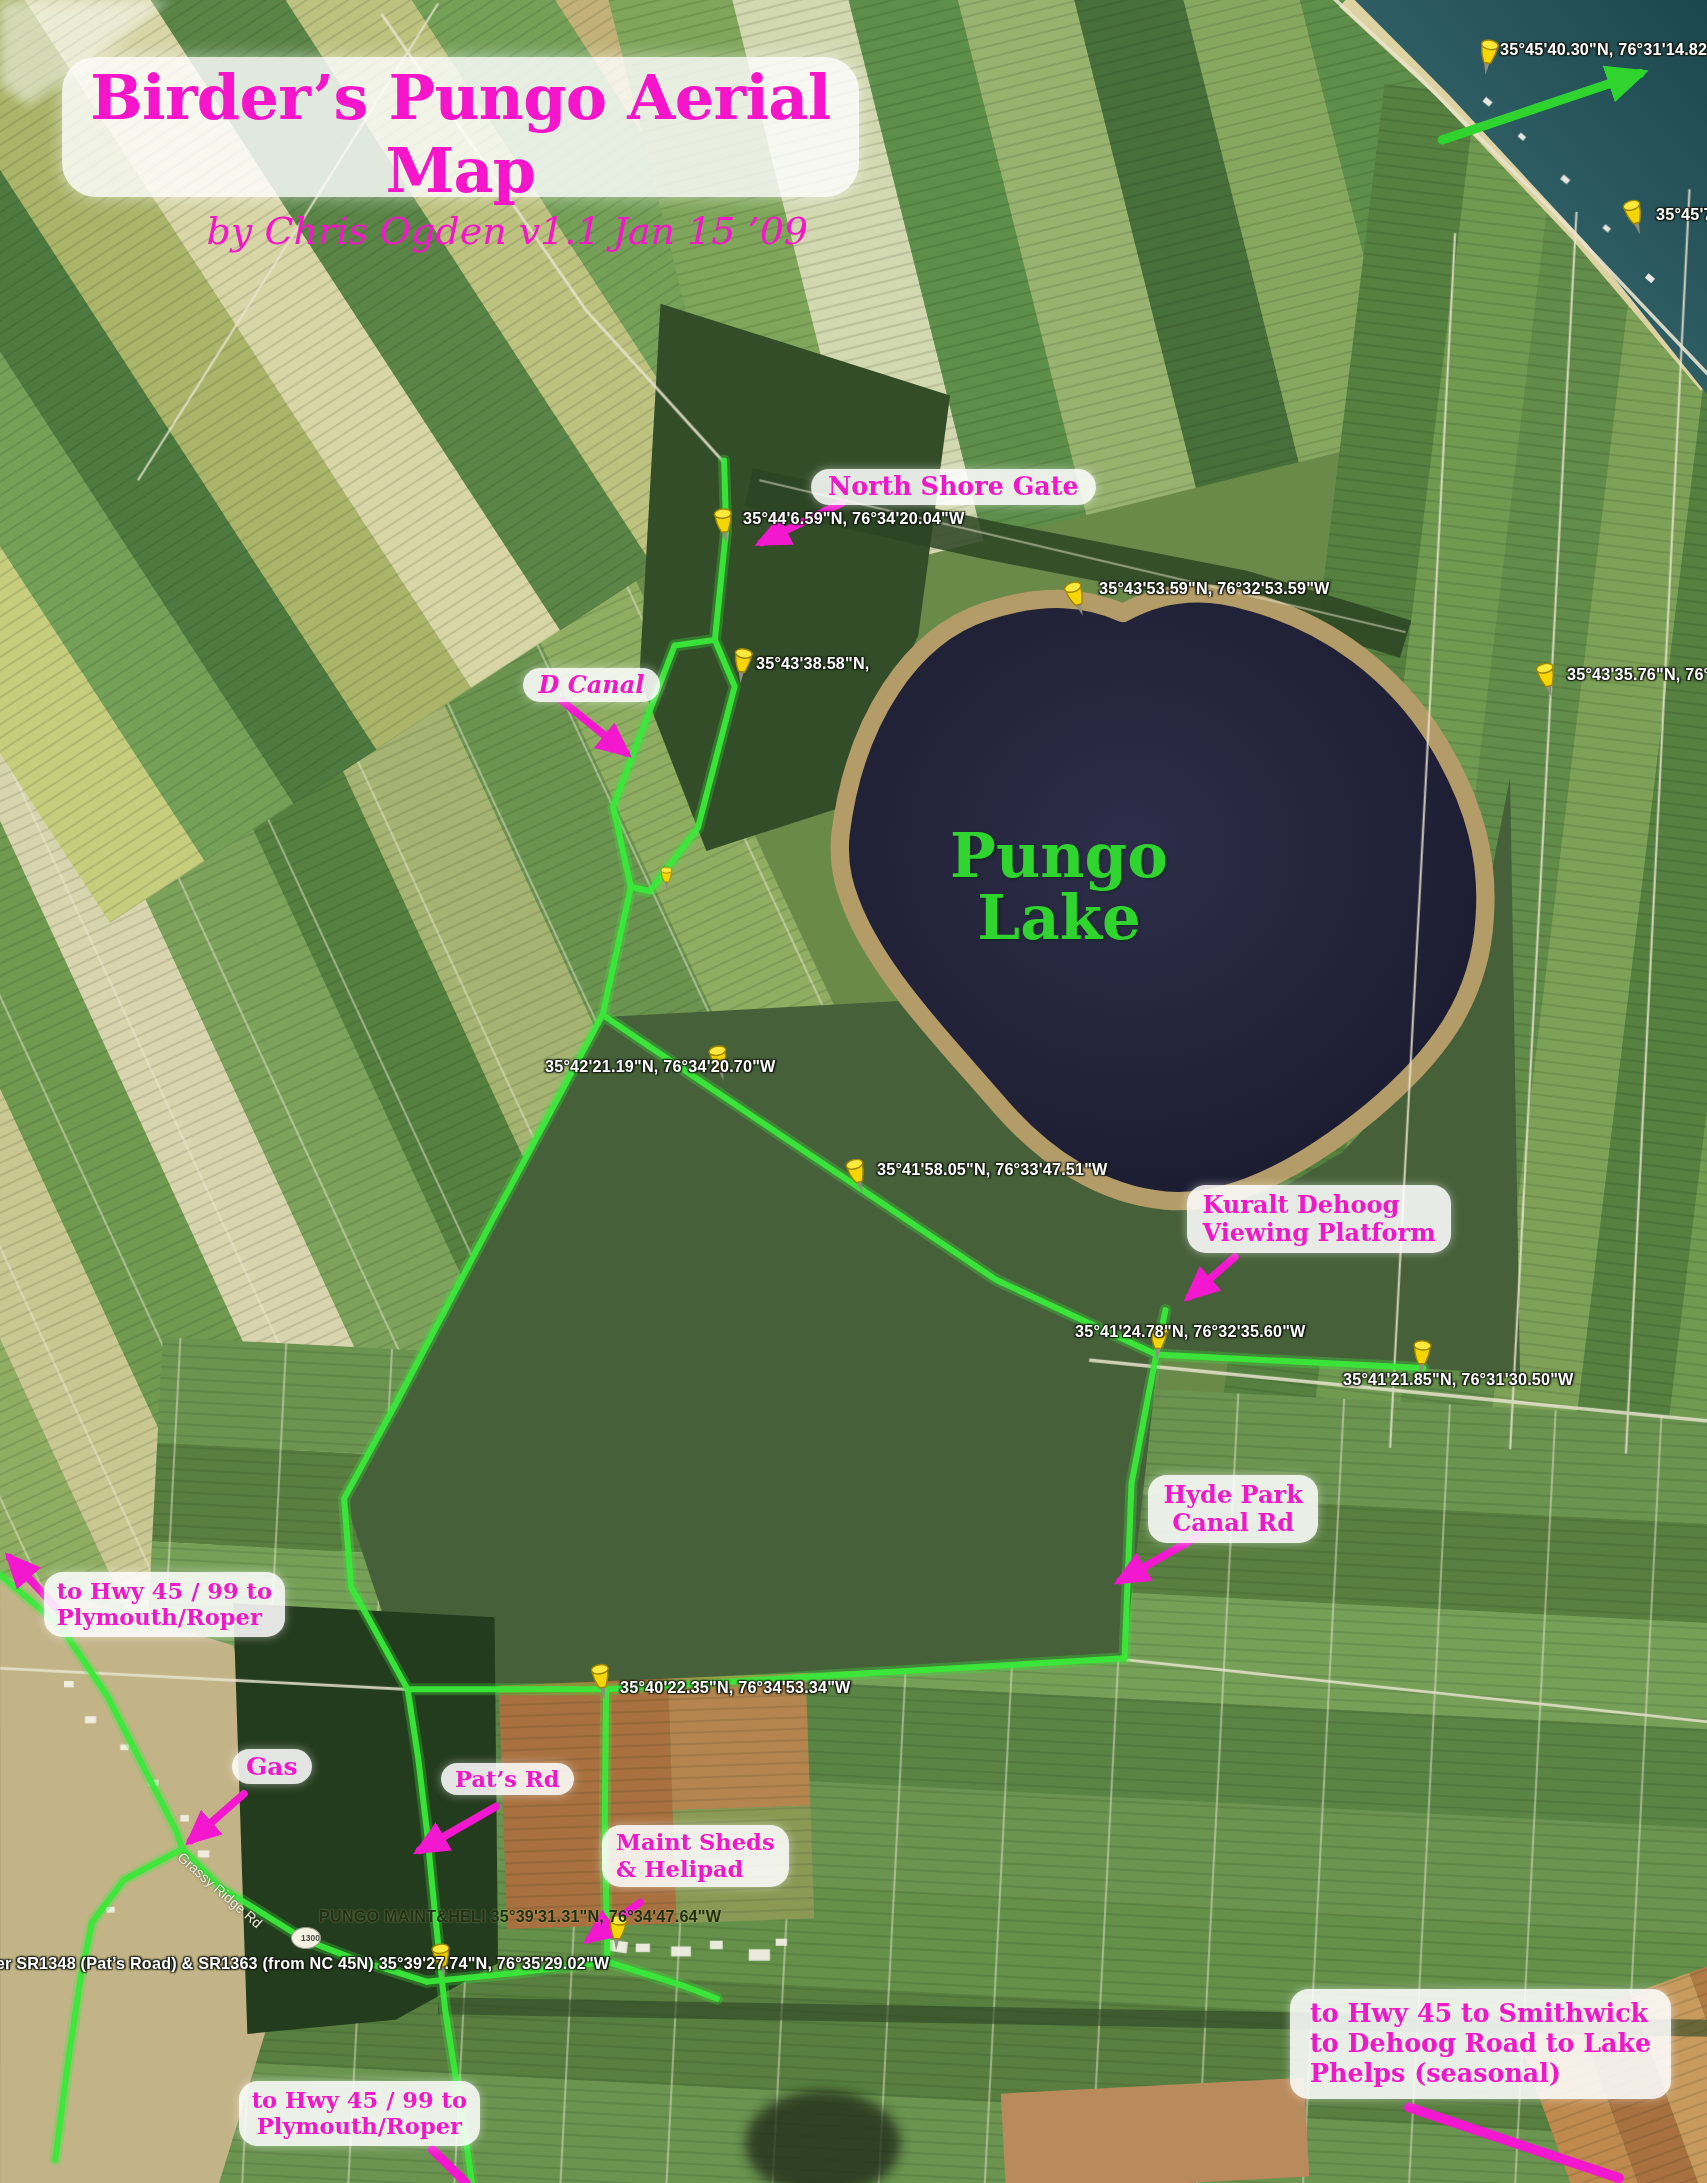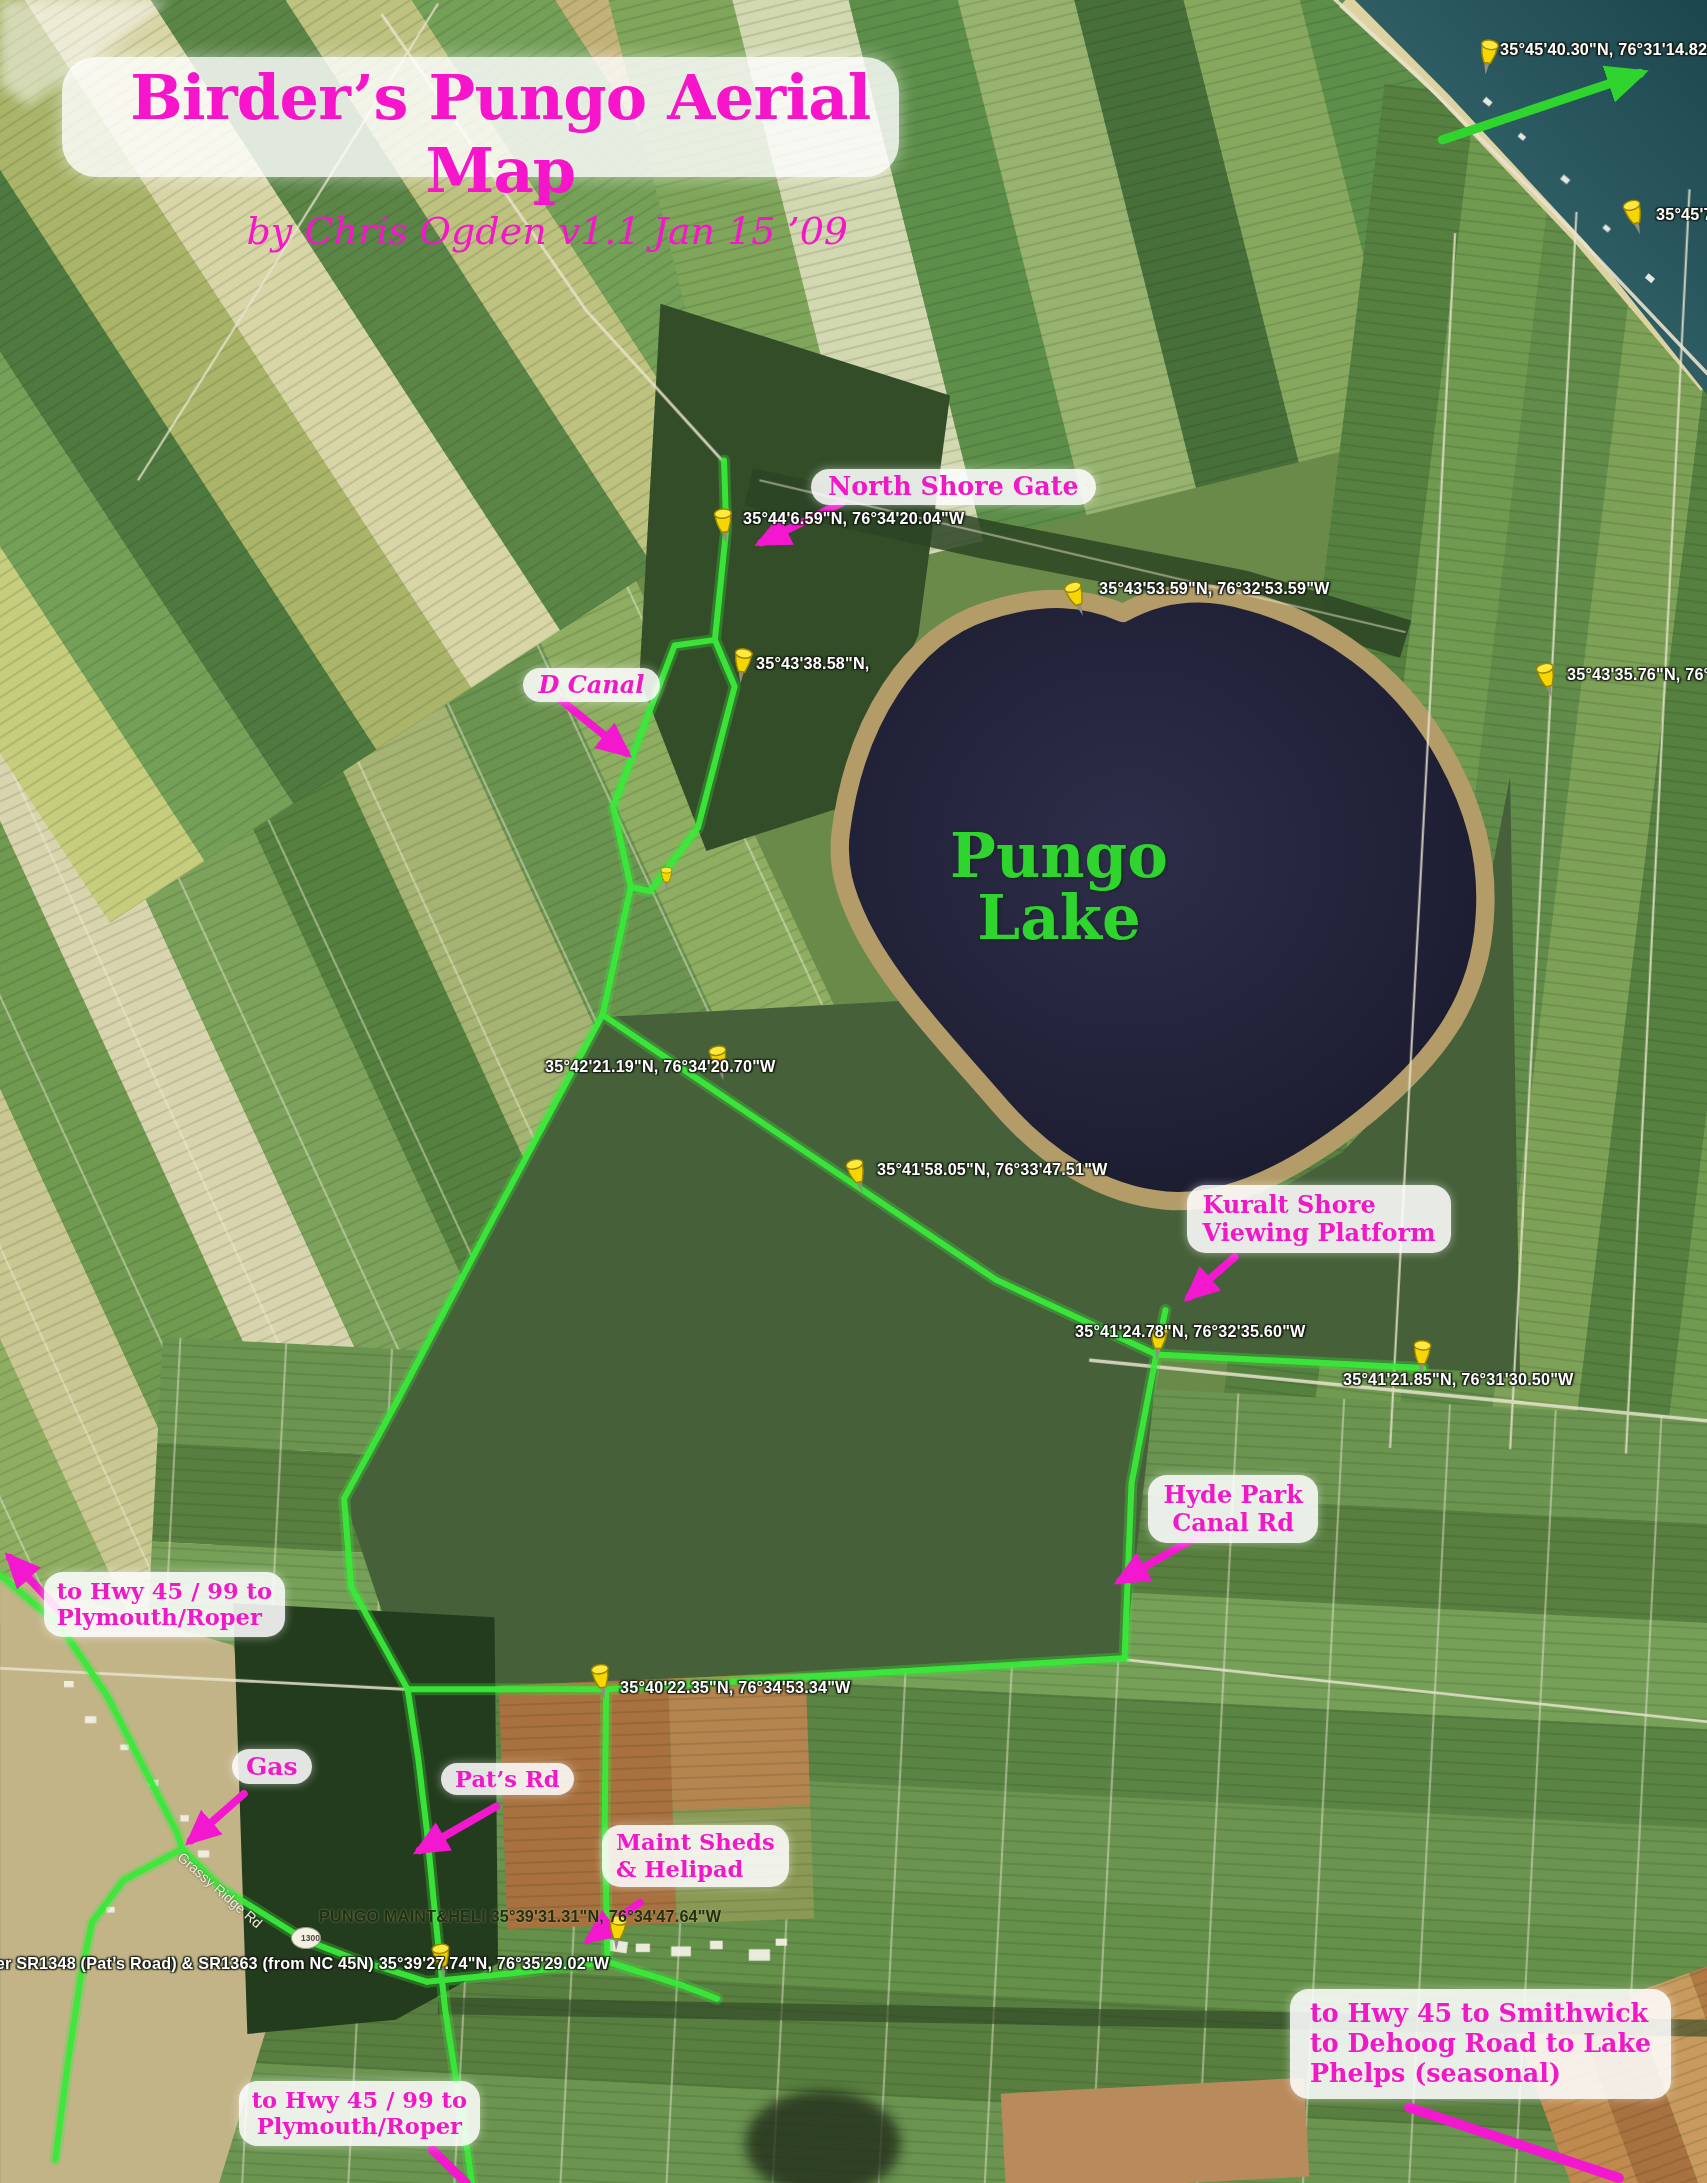--- a/index.html
+++ b/index.html
@@ -10,23 +10,23 @@
   .gps{position:absolute;font-family:"Liberation Sans",sans-serif;font-weight:bold;
        font-size:16.2px;color:#ffffff;white-space:nowrap;letter-spacing:0.2px;
        text-shadow:-1.4px -1.4px 1.4px rgba(20,25,15,.9), 1.4px -1.4px 1.4px rgba(20,25,15,.9),
                    -1.4px 1.4px 1.4px rgba(20,25,15,.9), 1.4px 1.4px 1.4px rgba(20,25,15,.9);}
   .gps-dark{color:#22300f;text-shadow:0 0 2.1px rgba(230,230,200,.5);}
   
   .callout{position:absolute;background:rgba(255,255,255,.87);border-radius:18.4px;
            color:#f018c8;font-weight:bold;text-align:center;line-height:1.18;
            box-shadow:0 0 10px rgba(255,255,255,.45);}
   .callout span{display:block;}
-  .title-box{position:absolute;left:62px;top:57px;width:797px;height:120px;
+  .title-box{position:absolute;left:62px;top:57px;width:797px;height:140px;
              background:rgba(255,255,255,.82);border-radius:34px;
-             box-shadow:0 0 17px rgba(255,255,255,.5);padding-left:40px;}
+             box-shadow:0 0 17px rgba(255,255,255,.5);}
   .title-box .heading{display:block;margin-top:4.2px;text-align:center;color:#f715cb;
              font-size:62px;font-weight:bold;letter-spacing:-0.7px;}
   .title-box .subtitle{display:block;text-align:right;padding-right:51px;color:#f715cb;
              font-size:38px;font-style:italic;margin-top:1.4px;}
   .lake-label{position:absolute;font-weight:bold;color:#2fd42f;white-space:nowrap;
               text-shadow:1.4px 1.4px 2.8px rgba(0,40,0,.55);}
   .road-name{position:absolute;font-family:"Liberation Sans",sans-serif;font-size:14px;
              color:#f2efe0;white-space:nowrap;transform-origin:0 0;
              text-shadow:0 0 2.1px rgba(30,40,20,.9);}
   .badge{position:absolute;width:28px;height:20px;background:#f4f1e3;border:1.4px solid #9a9a8c;
@@ -290,21 +290,21 @@
 
 <div class="callout" style="left:811px;top:469px;padding:3px 17px;font-size:25.4px;">
   <span>North Shore Gate</span>
 </div>
 
 <div class="callout" style="left:523px;top:668px;padding:2.8px 15.5px;font-size:24px;font-style:italic;">
   <span>D Canal</span>
 </div>
 
 <div class="callout" style="left:1187px;top:1185px;padding:5.7px 15.5px;font-size:24px;text-align:left;">
-  <span>Kuralt Shore</span>
+  <span>Kuralt Dehoog</span>
   <span>Viewing Platform</span>
 </div>
 
 <div class="callout" style="left:1148px;top:1475px;padding:5.7px 15.5px;font-size:24px;">
   <span>Hyde Park</span>
   <span>Canal Rd</span>
 </div>
 
 <div class="callout" style="left:44px;top:1572px;padding:5.7px 12.7px;font-size:22.6px;text-align:left;">
   <span>to Hwy 45 / 99 to</span>

